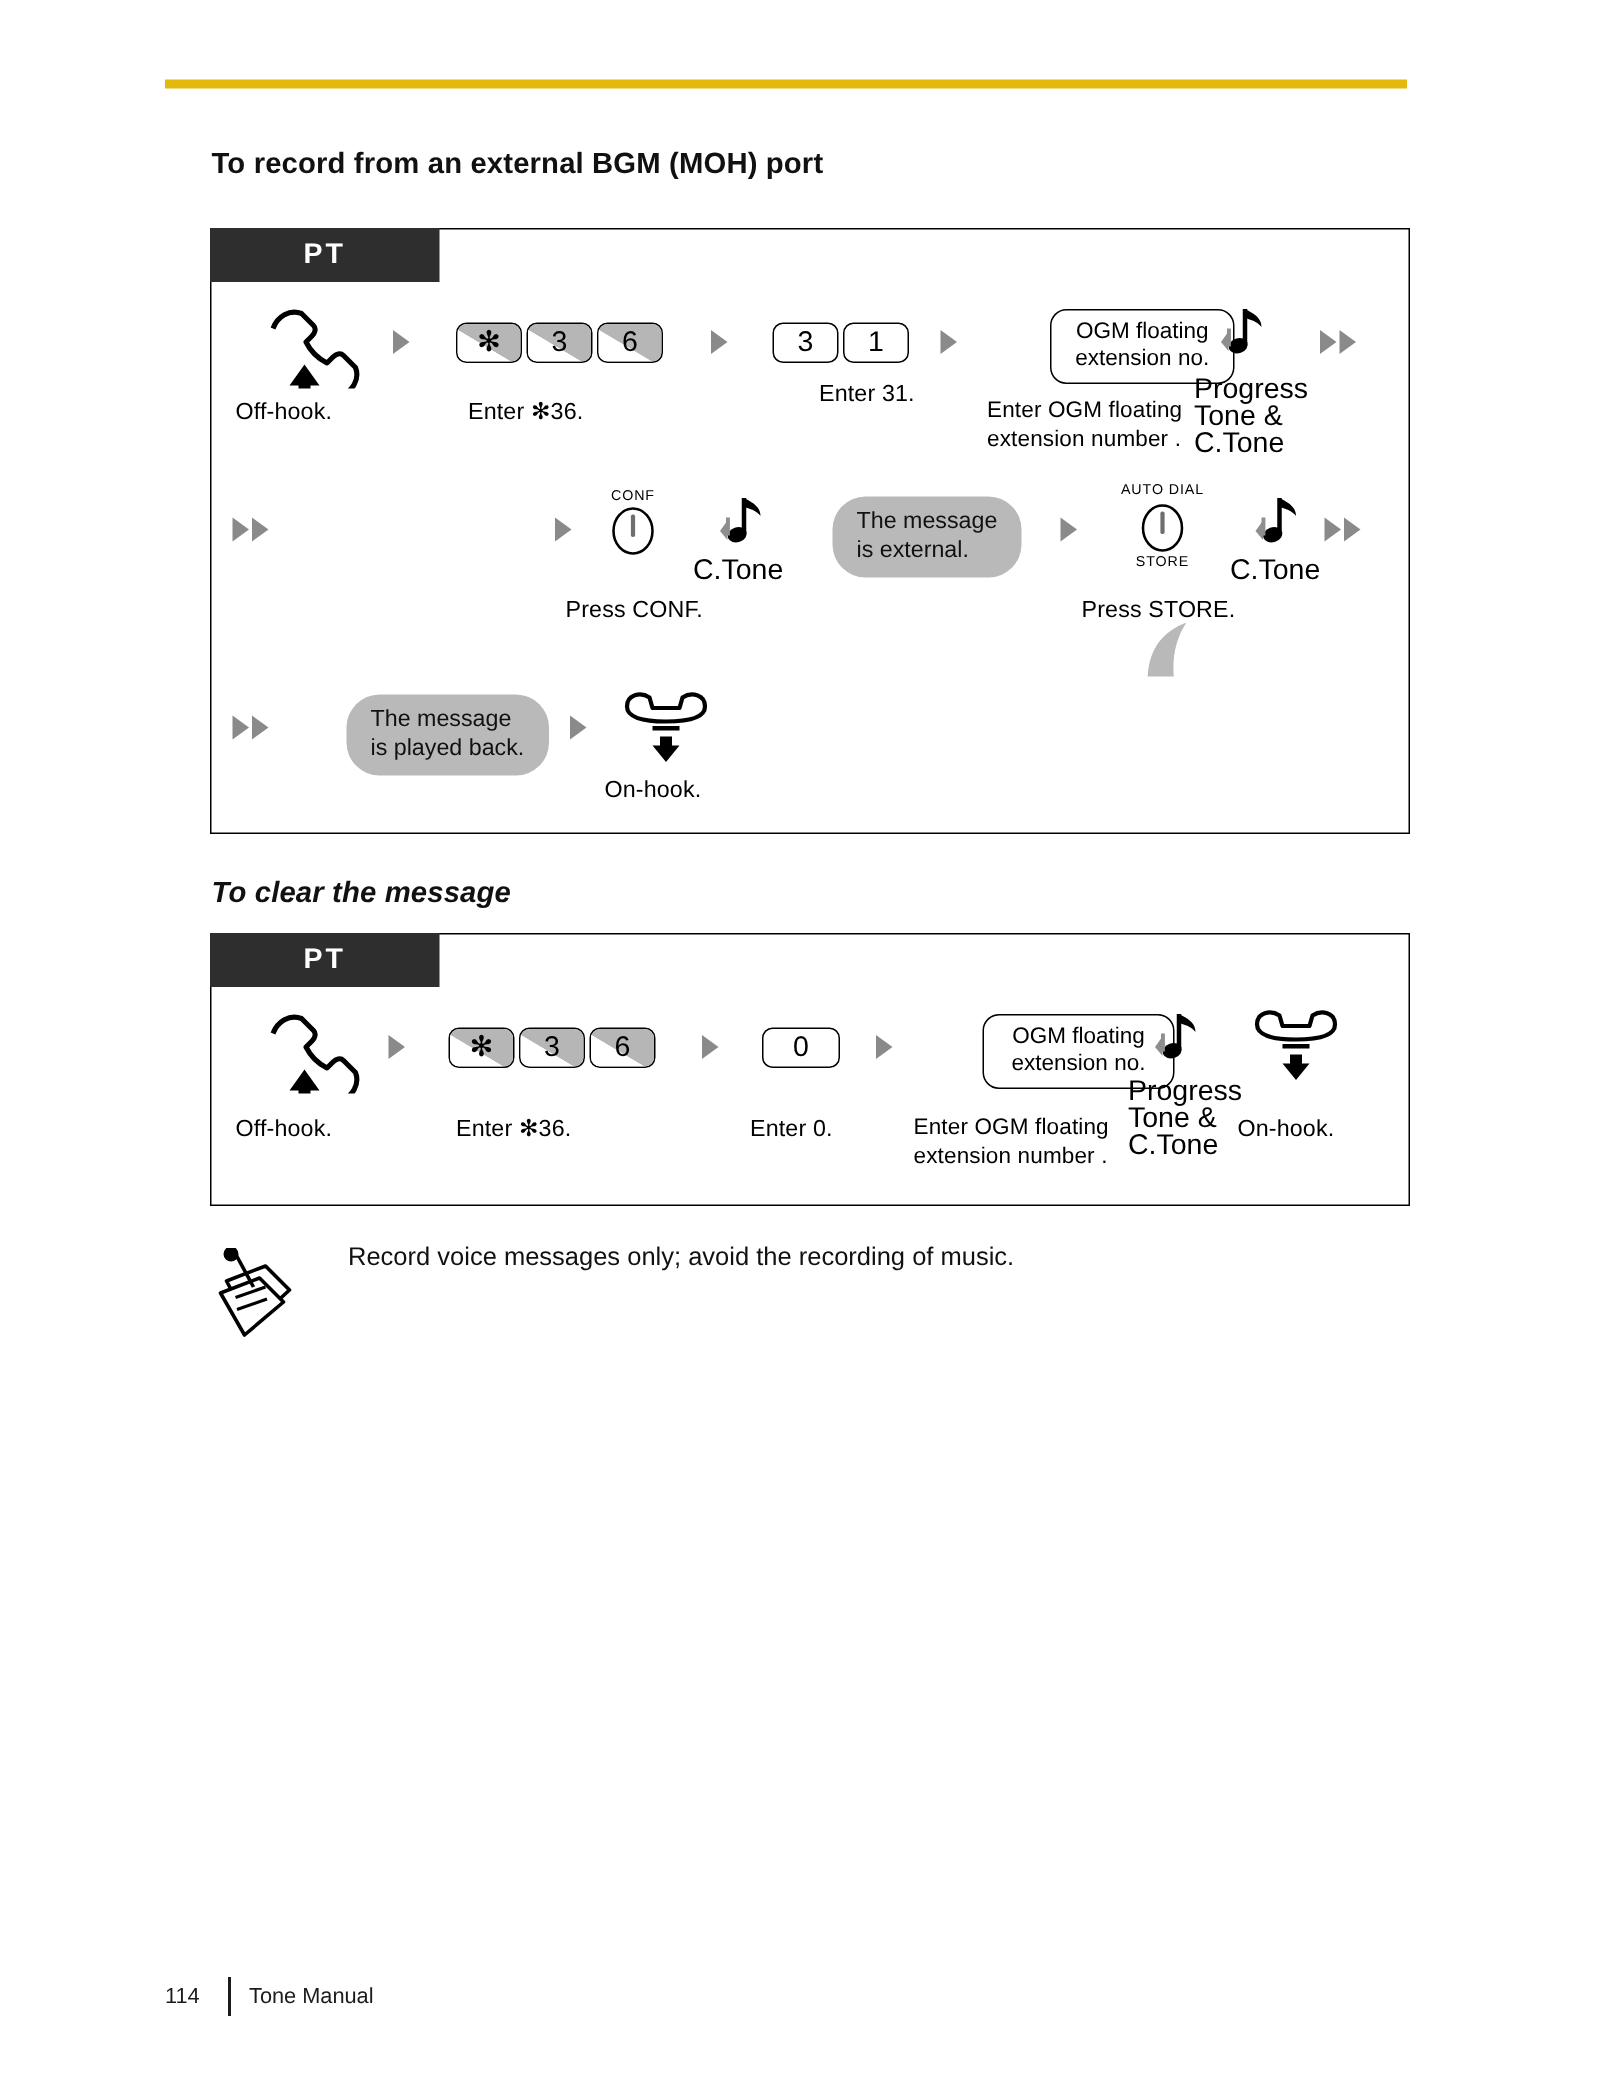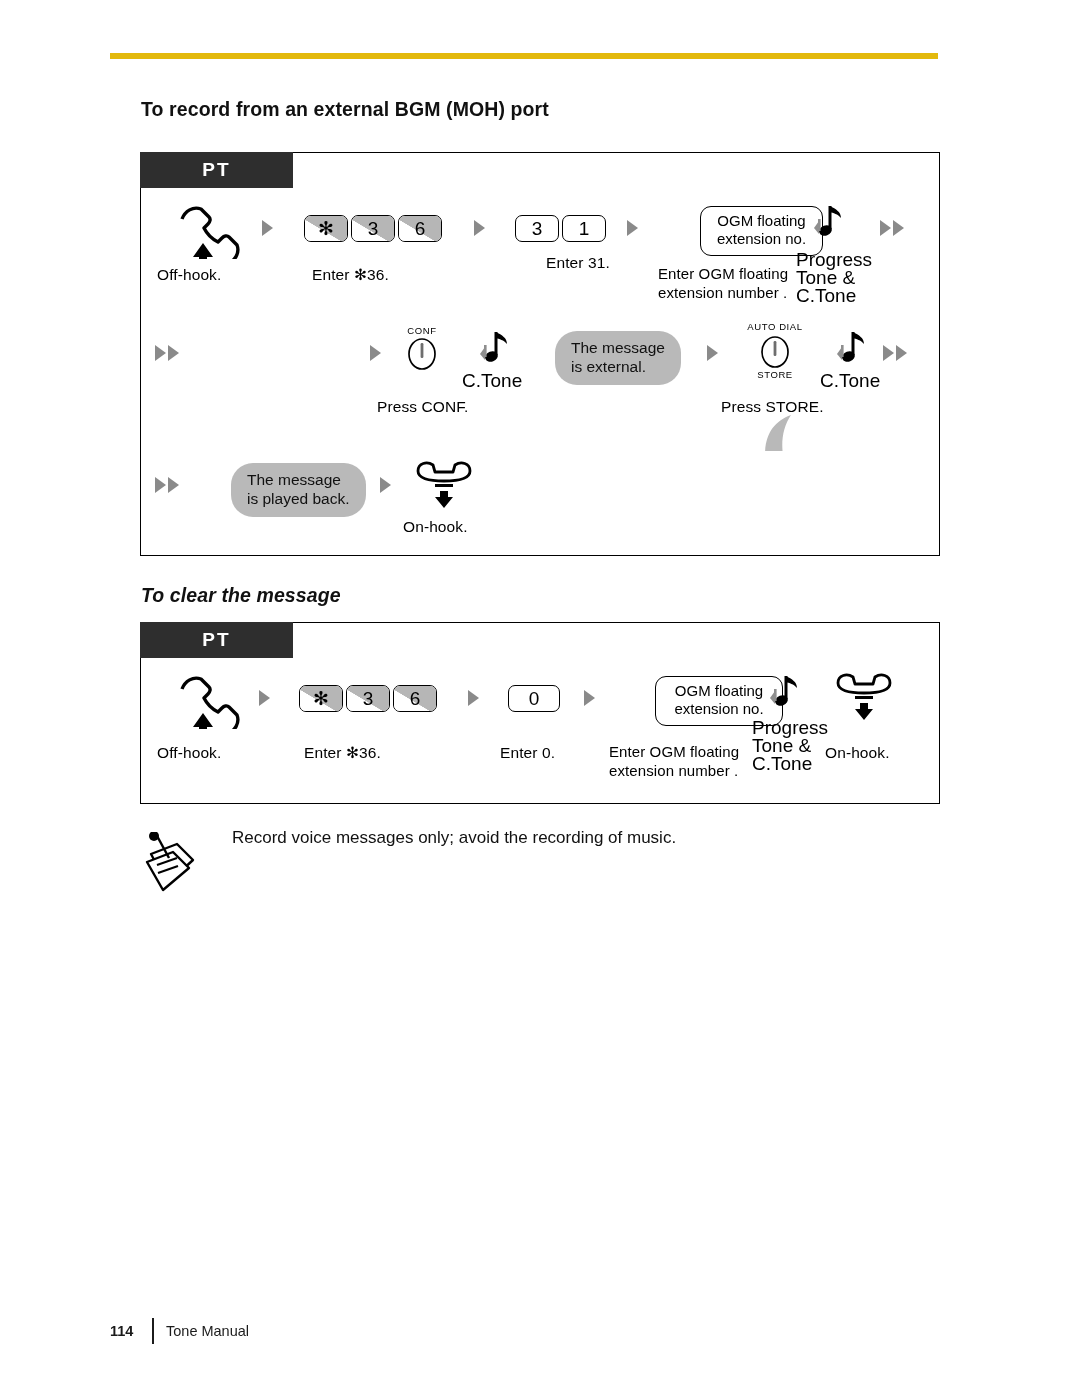--- a/index.html
+++ b/index.html
@@ -191,21 +191,21 @@
 
   
   .footer {
     position: absolute;
     left: 110px; top: 1318px;
     display: flex;
     align-items: center;
     font-size: 14.5px;
     color: #1b1b1b;
   }
-  .footer .pg { width: 40px; text-align: left; font-weight: bold; }
+  .footer .pg { width: 40px; text-align: left; }
   .footer .bar {
     width: 2px; height: 26px;
     background: #1b1b1b;
     margin: 0 12px 0 2px;
   }
 </style>
 </head>
 <body>
 
 <div class="header-wrap">

